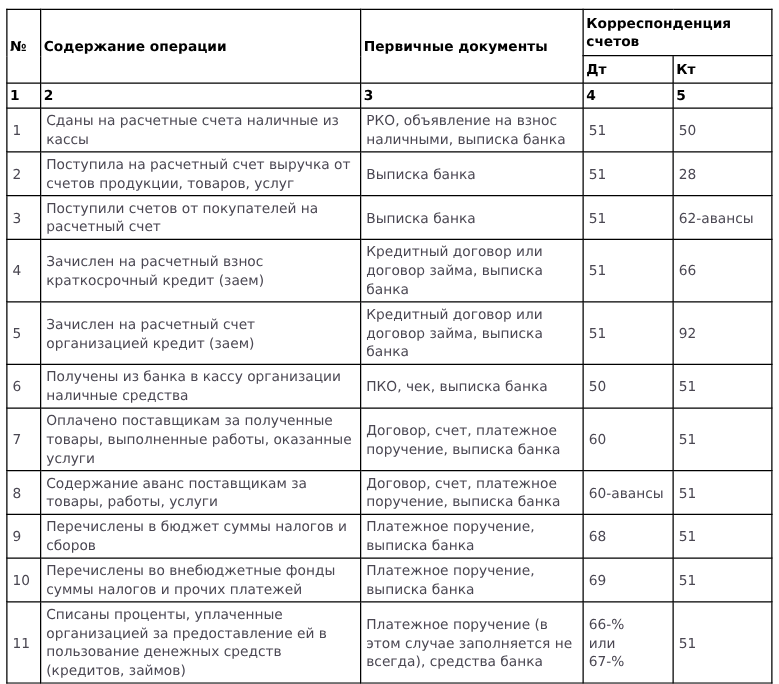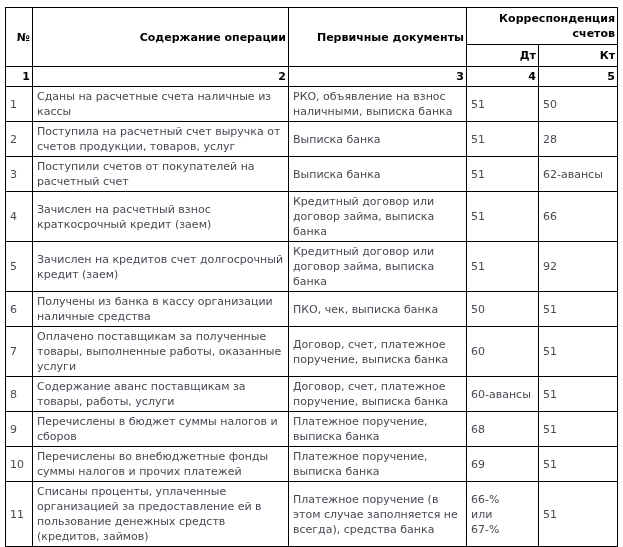--- a/index.html
+++ b/index.html
@@ -28,21 +28,21 @@
     border: 1px solid #000000;
     font-size: 11px;
     line-height: 15px;
     vertical-align: middle;
     padding: 2px 4px;
     word-wrap: break-word;
   }
   table.ops th {
     color: #000000;
     font-weight: bold;
-    text-align: right;
+    text-align: left;
     padding: 3px 2px;
   }
   table.ops td {
     color: #4a4752;
     font-weight: normal;
     text-align: left;
   }
   tr.index-row th { padding: 2px 2px; }
   td.col-num { padding-left: 3px; }
   td.col-dt, td.col-kt { white-space: pre-line; }
@@ -103,21 +103,21 @@
         </tr>
         <tr>
           <td class="col-num">4</td>
           <td class="col-operation">Зачислен на расчетный взнос краткосрочный кредит (заем)</td>
           <td class="col-documents">Кредитный договор или договор займа, выписка банка</td>
           <td class="col-dt">51</td>
           <td class="col-kt">66</td>
         </tr>
         <tr>
           <td class="col-num">5</td>
-          <td class="col-operation">Зачислен на кредитов счет долгосрочный кредит (заем)</td>
+          <td class="col-operation">Зачислен на расчетный счет организацией кредит (заем)</td>
           <td class="col-documents">Кредитный договор или договор займа, выписка банка</td>
           <td class="col-dt">51</td>
           <td class="col-kt">92</td>
         </tr>
         <tr>
           <td class="col-num">6</td>
           <td class="col-operation">Получены из банка в кассу организации наличные средства</td>
           <td class="col-documents">ПКО, чек, выписка банка</td>
           <td class="col-dt">50</td>
           <td class="col-kt">51</td>

